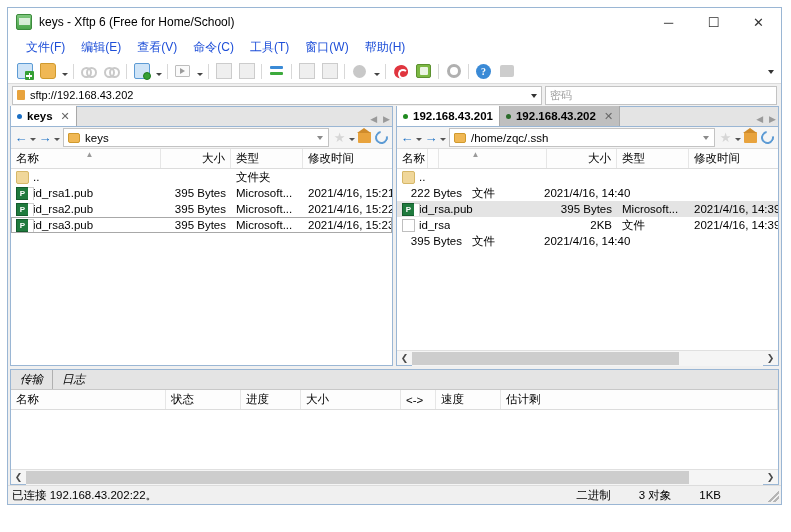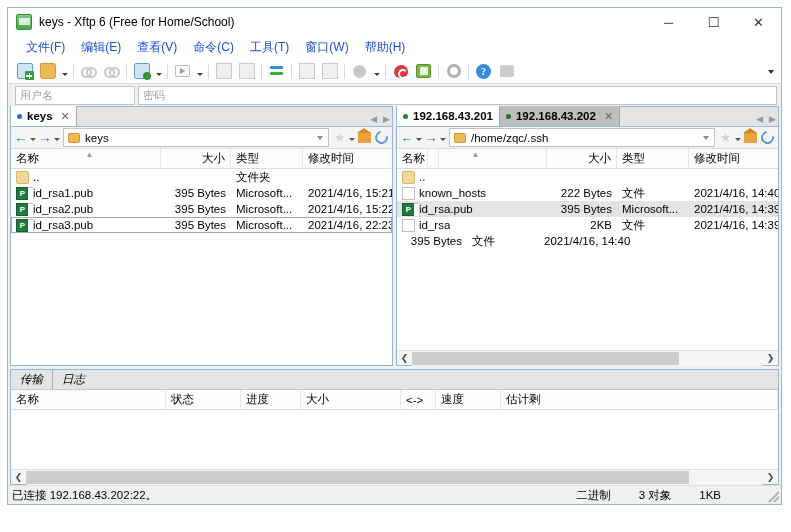--- a/index.html
+++ b/index.html
@@ -586,22 +586,24 @@
     <div class="tb">
         <span class="ic-help">?</span>
       </div>
     <div class="tb">
         <span class="ic-flag"></span>
       </div>
     <div class="tb-overflow"></div>
   </div>
 
   <div class="addressbar">
-    <div class="addr-field addr-user">
-      <span>用户名</span>
+    <div class="addr-field addr-url">
+      <span class="addr-lock"></span>
+      <span class="urltext">sftp://192.168.43.202</span>
+      <span class="addr-caret"></span>
     </div>
     <div class="addr-field addr-pass">
       <span>密码</span>
     </div>
   </div>
 
   <div class="main">
 
     <div class="pane left">
       <div class="tabstrip">
@@ -683,21 +685,21 @@
             <div class="fc" style="flex: 0 0 72px;">Microsoft...</div>
             <div class="fc" style="flex: 0 0 125px;">2021/4/16, 15:22</div>
           </div>
           <div class="frow selected-box">
             <div class="fc" style="flex: 0 0 150px;">
               <span class="ficon pub">P</span>
               <span class="fname">id_rsa3.pub</span>
             </div>
             <div class="fc right" style="flex: 0 0 70px;">395 Bytes</div>
             <div class="fc" style="flex: 0 0 72px;">Microsoft...</div>
-            <div class="fc" style="flex: 0 0 125px;">2021/4/16, 22:23</div>
+            <div class="fc" style="flex: 0 0 125px;">2021/4/16, 15:23</div>
           </div>
         </div>
     </div>
 
     <div class="pane right">
       <div class="tabstrip">
         <div class="tab active">
           <span class="dot" style="background:#1f8a1f"></span>
           <span class="tlabel">192.168.43.201</span>
         </div>
@@ -756,24 +758,20 @@
             <div class="fc" style="flex: 0 0 150px;">
               <span class="ficon folder"></span>
               <span class="fname">..</span>
             </div>
             <div class="fc right" style="flex: 0 0 70px;"></div>
             <div class="fc" style="flex: 0 0 72px;"></div>
             <div class="fc" style="flex: 0 0 125px;"></div>
             <div class="fc" style="flex: 0 0 60px;"></div>
           </div>
           <div class="frow">
-            <div class="fc" style="flex: 0 0 150px;">
-              <span class="ficon file"></span>
-              <span class="fname">known_hosts</span>
-            </div>
             <div class="fc right" style="flex: 0 0 70px;">222 Bytes</div>
             <div class="fc" style="flex: 0 0 72px;">文件</div>
             <div class="fc" style="flex: 0 0 125px;">2021/4/16, 14:40</div>
           </div>
           <div class="frow selected-fill">
             <div class="fc" style="flex: 0 0 150px;">
               <span class="ficon pub">P</span>
               <span class="fname">id_rsa.pub</span>
             </div>
             <div class="fc right" style="flex: 0 0 70px;">395 Bytes</div>

